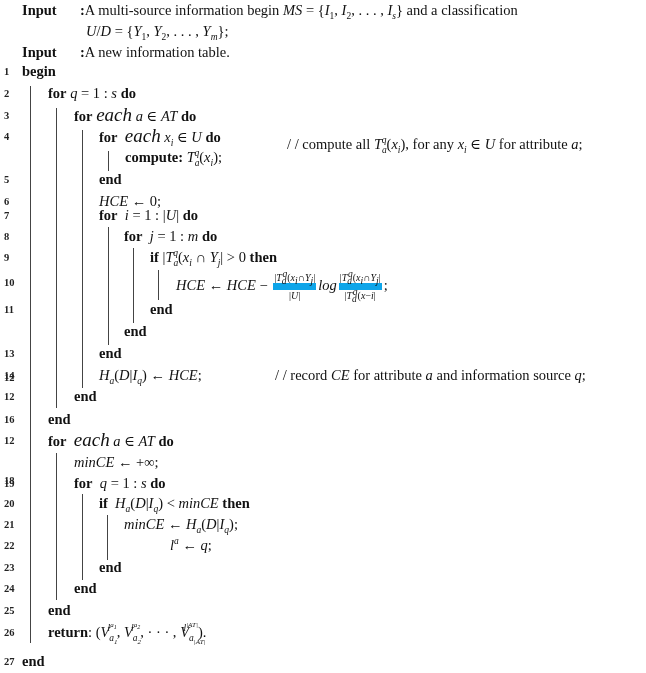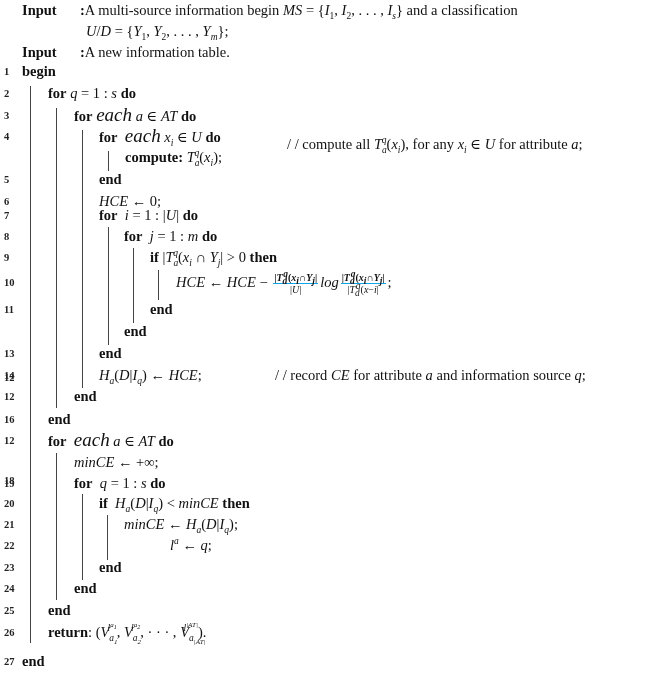--- a/index.html
+++ b/index.html
@@ -5,21 +5,21 @@
   html, body { margin:0; padding:0; background:#ffffff; }
   body { width:646px; height:673px; position:relative; overflow:hidden;
          font-family:"Liberation Serif", "DejaVu Serif", serif; color:#111; font-size:14.5px; }
   .abs { position:absolute; white-space:nowrap; }
   .ln { position:absolute; left:4px; width:14px; font-size:10.5px; font-weight:bold; color:#222; }
   .kw { font-weight:bold; }
   .it { font-style:italic; }
   .small-it { font-style:italic; font-size:19px; }
   .vbar { position:absolute; width:1px; background:#444; }
   .frac { display:inline-block; vertical-align:middle; text-align:center; font-size:10px; line-height:11px; margin:0 2px; }
-  .frac .num { display:block; border-bottom:1px solid #0ea5e9; padding:0 1px;font-weight:bold; }
+  .frac .num { display:block; border-bottom:7px solid #0ea5e9; padding:0 1px; }
   .frac .den { display:block; }
   sub, sup { font-size:9.5px; line-height:0; }
   .row { position:absolute; white-space:nowrap; line-height:18px; }
   .comment { position:absolute; white-space:nowrap; line-height:18px; }
 </style>
 </head>
 <body>
 
 <div class="abs" style="left:22px; top:2px; font-weight:bold;">Input</div>
 <div class="abs" style="left:80px; top:2px;">

